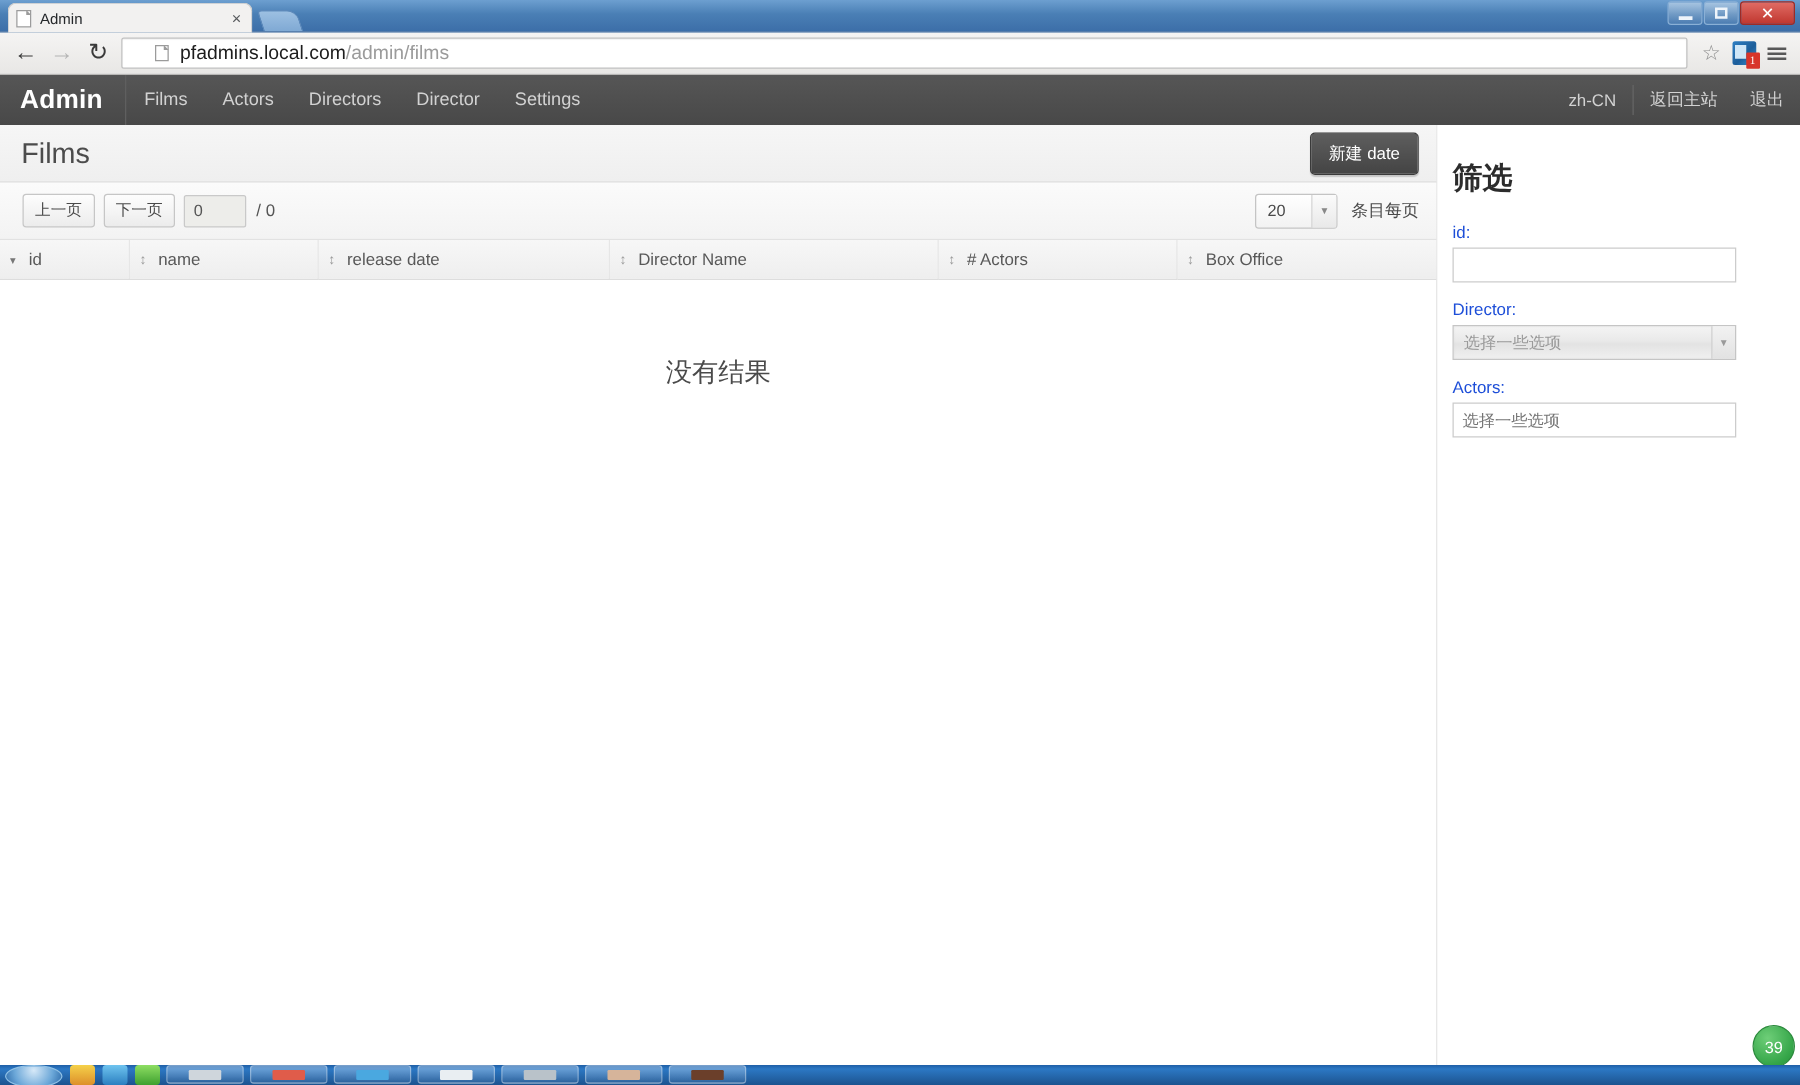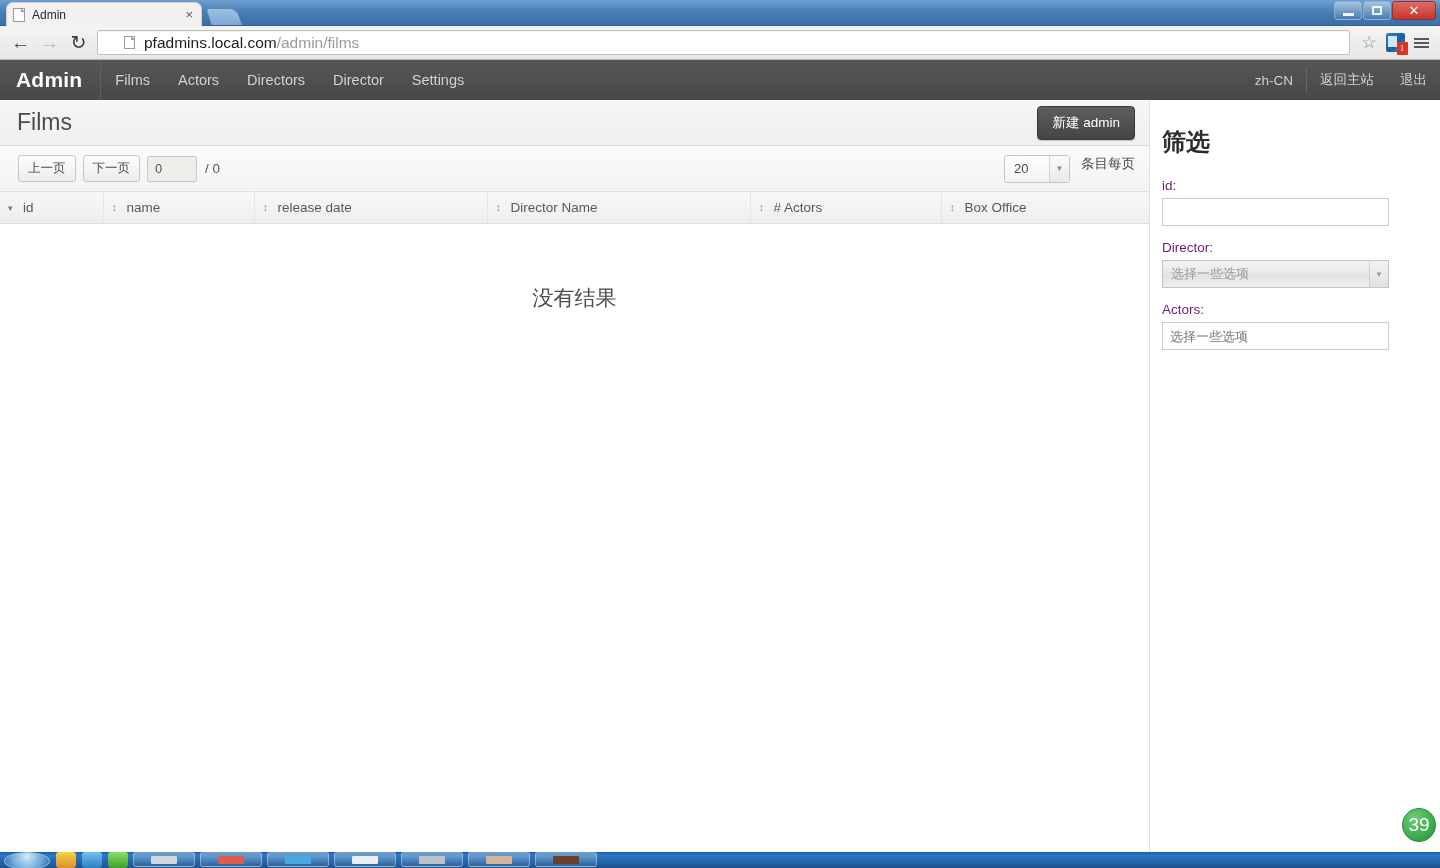--- a/index.html
+++ b/index.html
@@ -215,21 +215,21 @@
     width: 50px; height: 26px;
     border: 1px solid #c9c9c9;
     background: #ededea;
     font-size: 13px; color: #555;
     padding: 0 7px;
     margin-right: 8px;
     border-radius: 2px;
     outline: none;
   }
   #page-total { font-size: 13.5px; color: #555; }
-  .toolbar-right { margin-left: auto; display: flex; }
+  .toolbar-right { margin-left: auto; display: flex; align-items: center; }
   #perpage-select {
     width: 66px; height: 28px;
     border: 1px solid #c4c4c4;
     border-radius: 3px;
     background: linear-gradient(to bottom, #ffffff, #f2f2f2);
     display: flex; align-items: center;
     padding-left: 9px;
     font-size: 13px; color: #4a4a4a;
     position: relative;
   }
@@ -270,21 +270,21 @@
     padding-top: 60px;
     font-size: 21px;
     color: #4a4a4a;
   }
 
   
   #filter-title {
     font-size: 24px; color: #2c2c2c; font-weight: bold;
     margin: 0 0 20px 0;
   }
-  .f-label { font-size: 13.5px; color: #701a75; margin-bottom: 5px; display: block; }
+  .f-label { font-size: 13.5px; color: #1d4ed8; margin-bottom: 5px; display: block; }
   .f-group { margin-bottom: 14px; }
   .f-input {
     width: 227px; height: 28px;
     border: 1px solid #cccccc;
     background: #fff;
     font-size: 13px; color: #333;
     padding: 0 7px;
     outline: none;
     border-radius: 0;
   }
@@ -305,25 +305,25 @@
     position: absolute; right: 0; top: 0; bottom: 0; width: 19px;
     border-left: 1px solid #d0d0d0;
     background: linear-gradient(to bottom, #f2f2f2, #e2e2e2);
     display: flex; align-items: center; justify-content: center;
     font-size: 8px; color: #9a9a9a;
   }
   .f-input.placeholder-style { color: #a9a9a9; }
 
   
   #zoom-badge {
-    position: absolute; right: 4px; bottom: 26px;
+    position: absolute; right: 4px; bottom: 14px;
     width: 34px; height: 34px; border-radius: 50%;
     background: radial-gradient(circle at 35% 30%, #6ece78, #34a548 70%, #2c8f3e 100%);
     border: 1px solid #2b8a3c;
-    color: #fff; font-size: 19px;
+    color: #fff; font-size: 13px;
     display: flex; align-items: center; justify-content: center;
     overflow: hidden;
   }
   #taskbar {
     position: absolute; left: 0; bottom: 0;
     width: 1440px; height: 16px;
     background: linear-gradient(to bottom, #1f5fa6 0%, #2c78c4 20%, #1c538f 100%);
     display: flex; align-items: flex-start;
     overflow: hidden;
   }
@@ -413,21 +413,21 @@
       <div class="nav-link">退出</div>
     </div>
   </div>
 
   <div id="content">
 
     <div id="main-col">
 
       <div id="page-header">
         <h1 id="page-title">Films</h1>
-        <div id="new-film-btn">新建 admin</div>
+        <div id="new-film-btn">新建 date</div>
       </div>
 
       <div id="list-toolbar">
         <div class="pg-btn">上一页</div>
         <div class="pg-btn">下一页</div>
         <input id="page-input" value="0" style="">
         <span id="page-total">/ 0</span>
         <div class="toolbar-right">
           <div id="perpage-select">
             <span>20</span>

